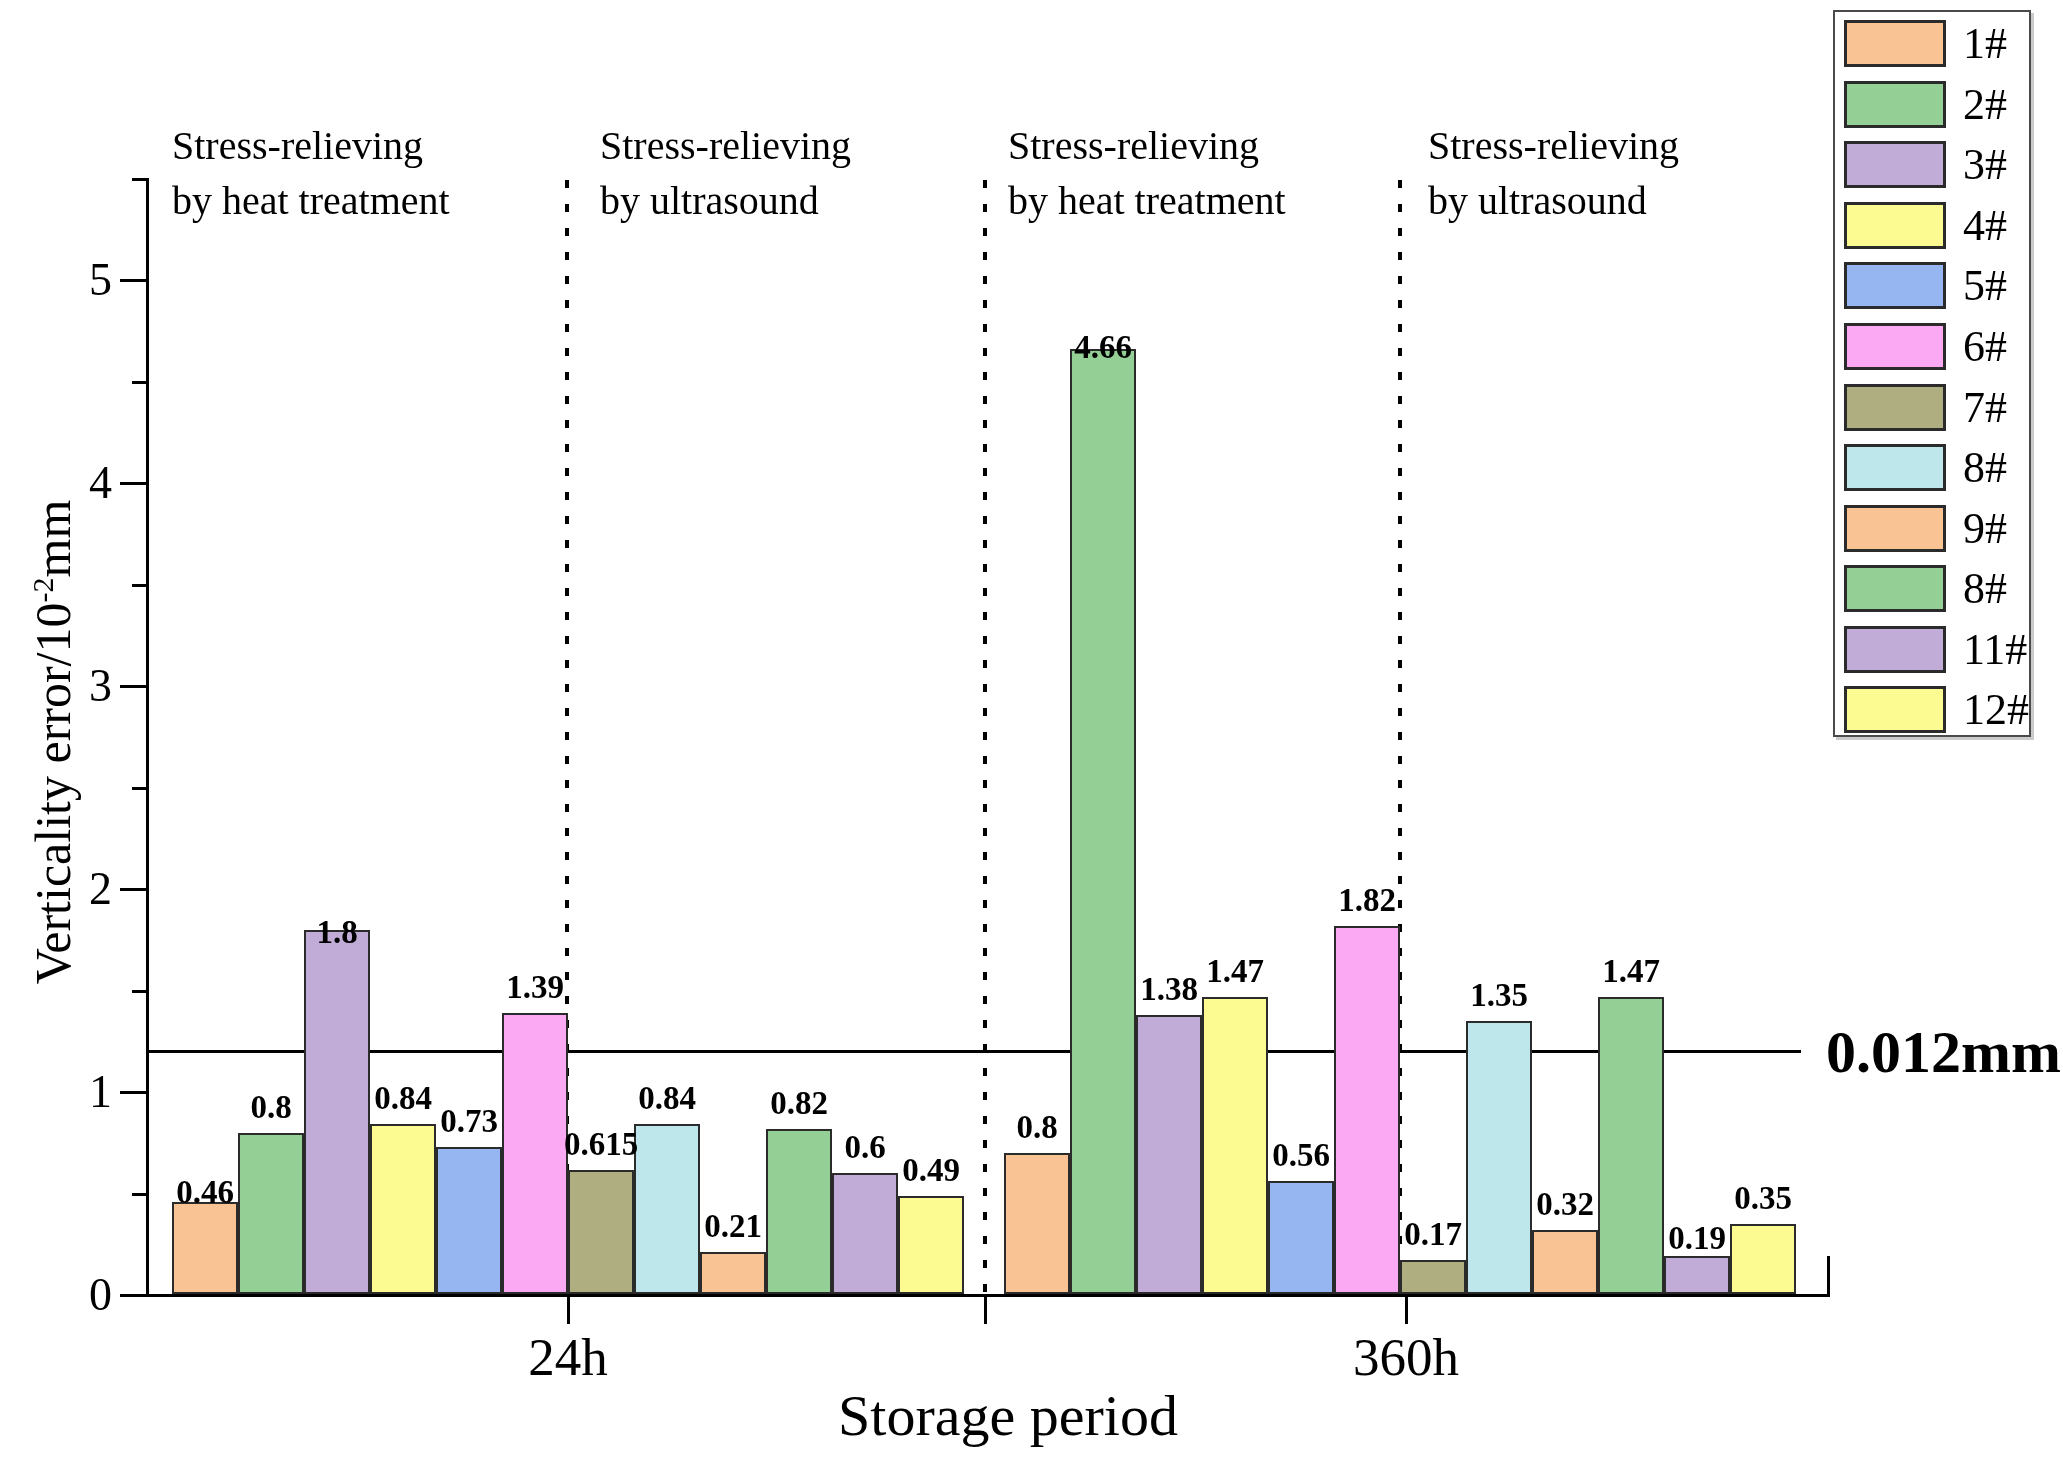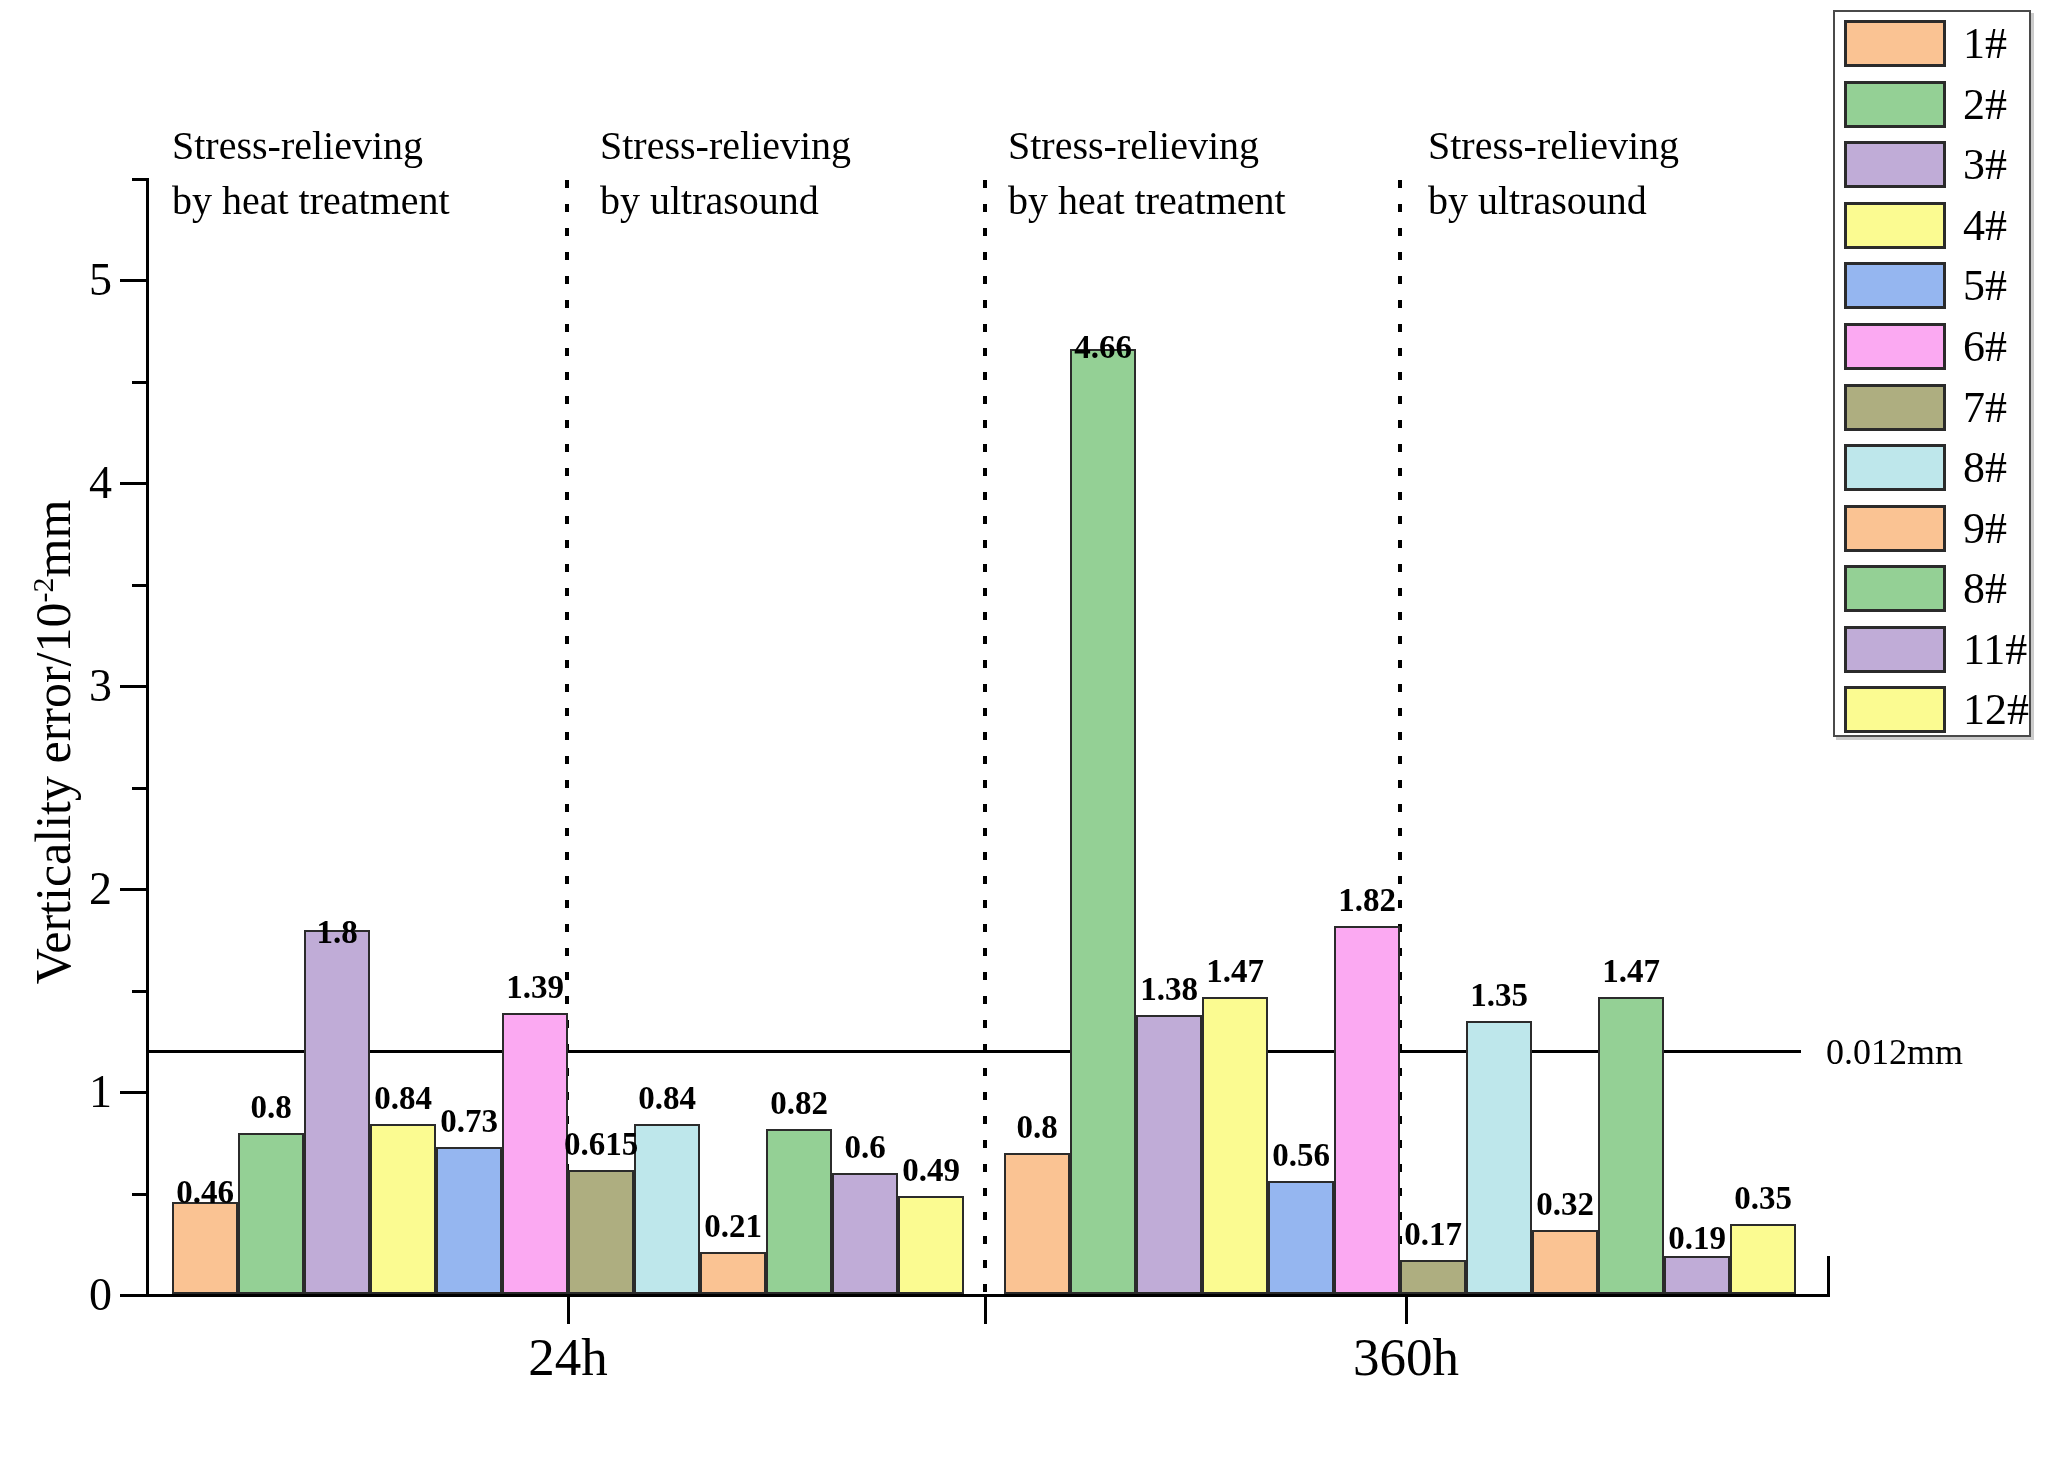--- a/index.html
+++ b/index.html
@@ -33,21 +33,21 @@
   }
   .separator{
     width:4px;z-index:2;
     background:repeating-linear-gradient(to bottom,#000 0 8px,transparent 8px 24px);
   }
   .section-label{
     font-size:40px;line-height:55px;white-space:nowrap;z-index:2;
   }
   .threshold-line{height:3px;background:#000;z-index:1;}
   .threshold-label{
-    font-size:36px;font-weight:normal;line-height:44px;
+    font-size:60px;font-weight:bold;line-height:44px;
     transform:translateY(-50%);white-space:nowrap;
   }
   #x-axis-title{
     font-size:58px;line-height:60px;transform:translateX(-50%);white-space:nowrap;
   }
   #y-axis-title{
     font-size:50px;line-height:52px;white-space:nowrap;
     transform:translate(-50%,-50%) rotate(-90deg);
   }
   #y-axis-title sup{font-size:30px;}
@@ -172,20 +172,21 @@
       <div class="abs bar" style="left: 1730px; top: 1223.95px; width: 66px; height: 70.05px; background: rgb(251, 251, 145);"></div>
       <div class="abs bar-value-label" style="left: 1763px; top: 1179.95px;">0.35</div>
     </div>
 
   <div class="abs threshold-line" style="left:149px;top:1050px;width:1652px;"></div>
   <div class="abs threshold-label" style="left:1826px;top:1052px;">0.012mm</div>
 
   <div id="y-axis-title" class="abs" style="left:48px;top:742px;">
     <span>Verticality error/10</span><sup>-2</sup><span>mm</span>
   </div>
+  <div id="x-axis-title" class="abs" style="left:1008px;top:1386px;">Storage period</div>
 
   <div id="legend-box" class="abs" style="left:1833px;top:10px;width:198px;height:727px;">
       <div class="legend-item" style="top: 4px; height: 60.5833px;">
         <div class="legend-swatch" style="background: rgb(250, 195, 147);"></div>
         <div class="legend-label">1#</div>
       </div>
       <div class="legend-item" style="top: 64.5833px; height: 60.5833px;">
         <div class="legend-swatch" style="background: rgb(148, 208, 149);"></div>
         <div class="legend-label">2#</div>
       </div>

